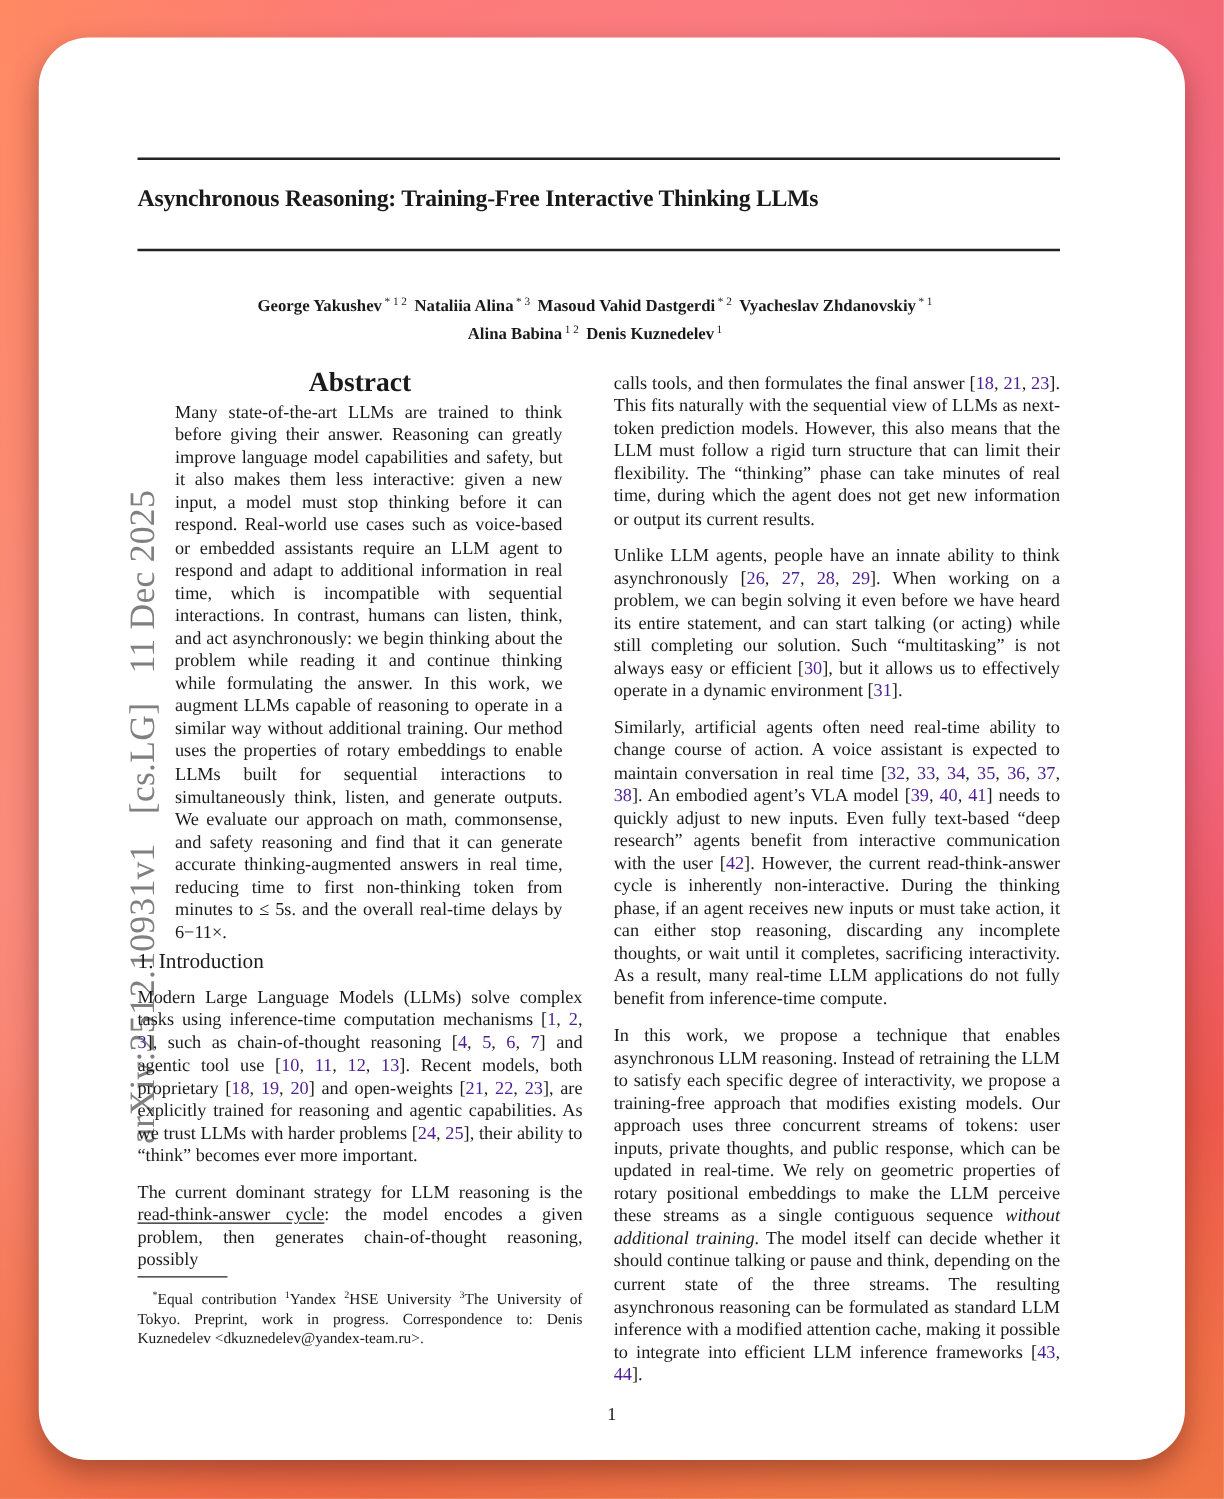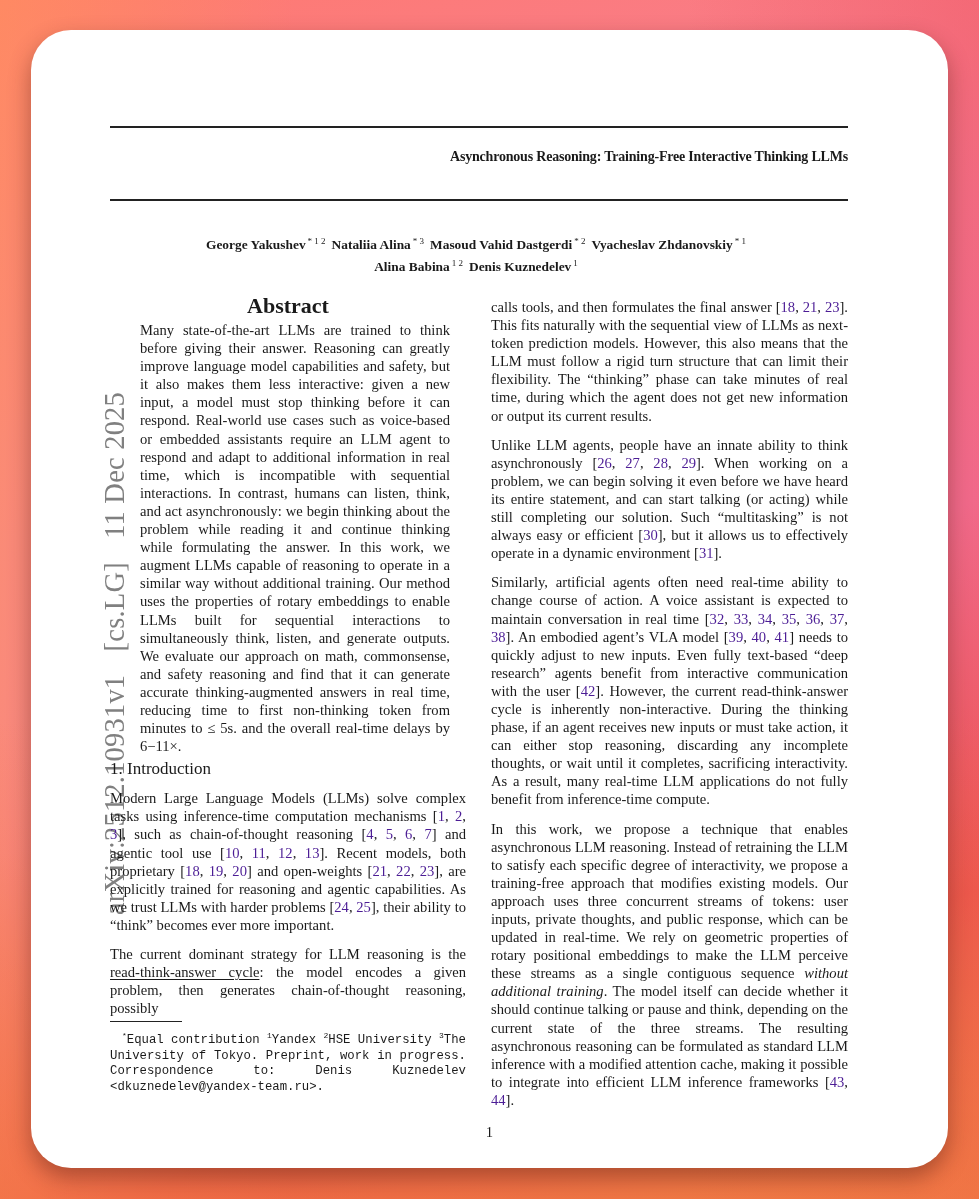--- a/index.html
+++ b/index.html
@@ -22,21 +22,21 @@
   .card {
     position: absolute; left: 31px; top: 30px; width: 917px; height: 1138px;
     background: #ffffff; border-radius: 40px;
     box-shadow: 0 10px 22px rgba(90,30,20,0.45);
   }
   .rule { position: absolute; left: 79px; width: 738px; height: 2px; background: #222; }
   .rule.top { top: 96px; }
   .rule.bottom { top: 169px; }
   .title {
     position: absolute; left: 79px; width: 738px; top: 119px;
-    text-align: right; font-weight: bold; font-size: 14px; letter-spacing: -0.2px;
+    text-align: left; font-weight: bold; font-size: 19px; letter-spacing: -0.2px;
   }
   .authors {
     position: absolute; left: 79px; width: 738px; top: 202px;
     text-align: center; font-weight: bold; font-size: 13.4px; line-height: 19px;
   }
   .authors sup { font-weight: normal; font-size: 9px; vertical-align: 5px; margin-left: 2px; margin-right: 6px; }
   .arxiv {
     position: absolute; left: 68px; top: 885px;
     transform: rotate(-90deg); transform-origin: left top;
     font-size: 28.5px; color: #808080; white-space: nowrap; letter-spacing: 0.2px;
@@ -46,21 +46,21 @@
   .col p { margin: 0 0 11px 0; }
   .col-left { left: 79px; top: 266px; width: 356px; }
   .col-right { left: 460px; top: 268px; width: 357px; }
   .abstract-head { text-align: center; font-weight: bold; font-size: 22px; margin: 0 0 5px 0; line-height: 20px; }
   .abstract-body { margin: 0 0 0 30px; width: 310px; text-align: justify; }
   .section-head { font-weight: normal; font-size: 17px; margin: 4px 0 10px 0; line-height: 20px; }
   .cite { color: #4c1d95; }
   .uline { text-decoration: underline; text-underline-offset: 2px; }
   em { font-style: italic; }
   .fn-rule { width: 72px; height: 1px; background: #222; margin: 2px 0 6px 0; }
-  .footnote { font-size: 12.3px; line-height: 15.5px; text-align: justify; font-family: Liberation Mono, monospace; }
+  .footnote { font-size: 12.3px; line-height: 15.5px; text-align: justify; }
   .footnote sup { font-size: 8px; vertical-align: 5px; }
   .footnote .indent { display: inline-block; width: 12px; }
   .page-num { position: absolute; left: 0; width: 917px; top: 1094px; text-align: center; font-size: 14.6px; }
 </style>
 </head>
 <body>
 
 <div class="bg-left"></div>
 <div class="bg-bottom"></div>
 

